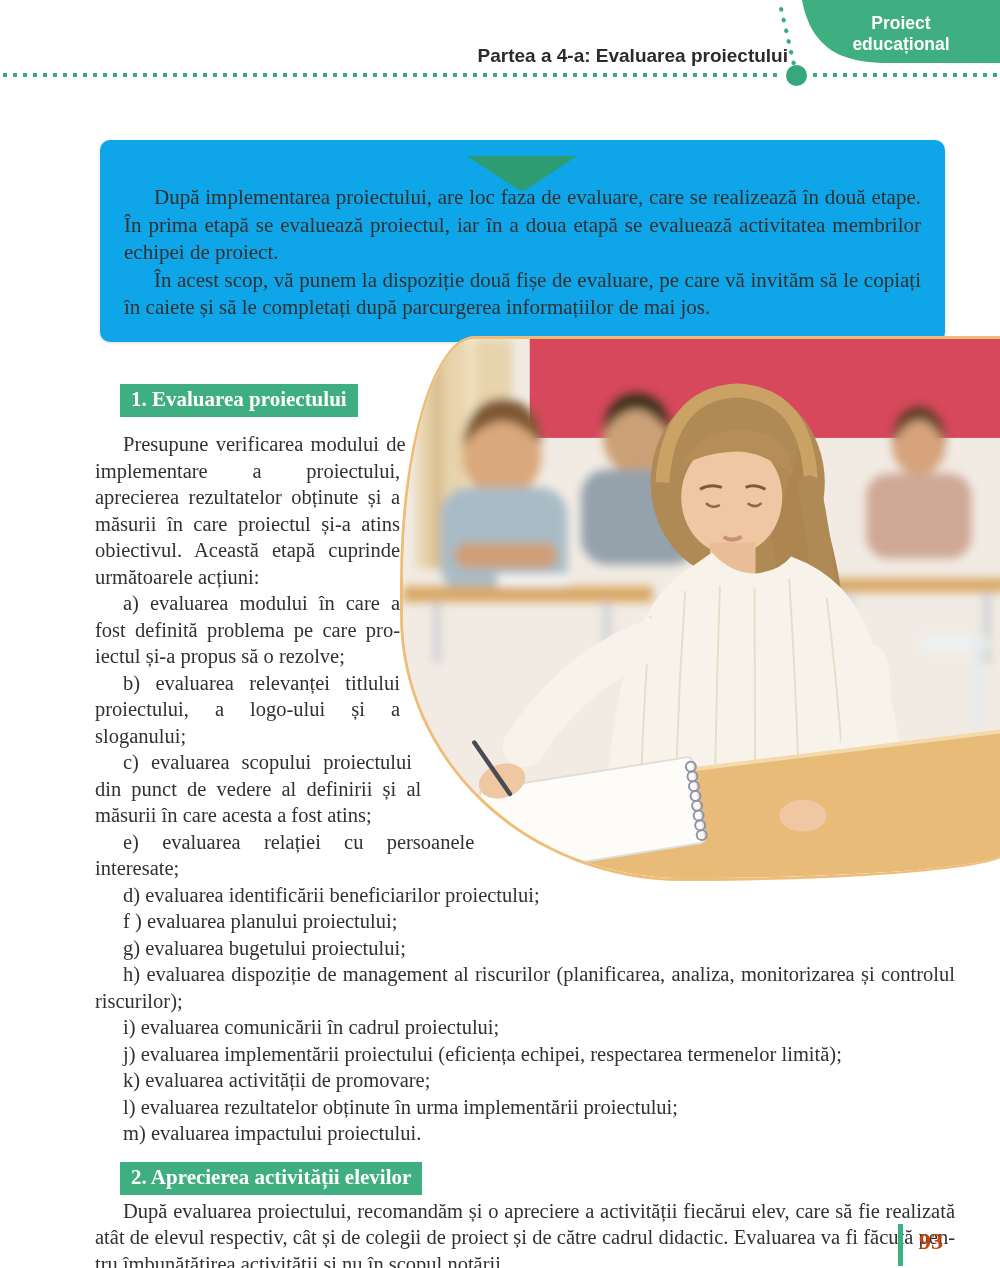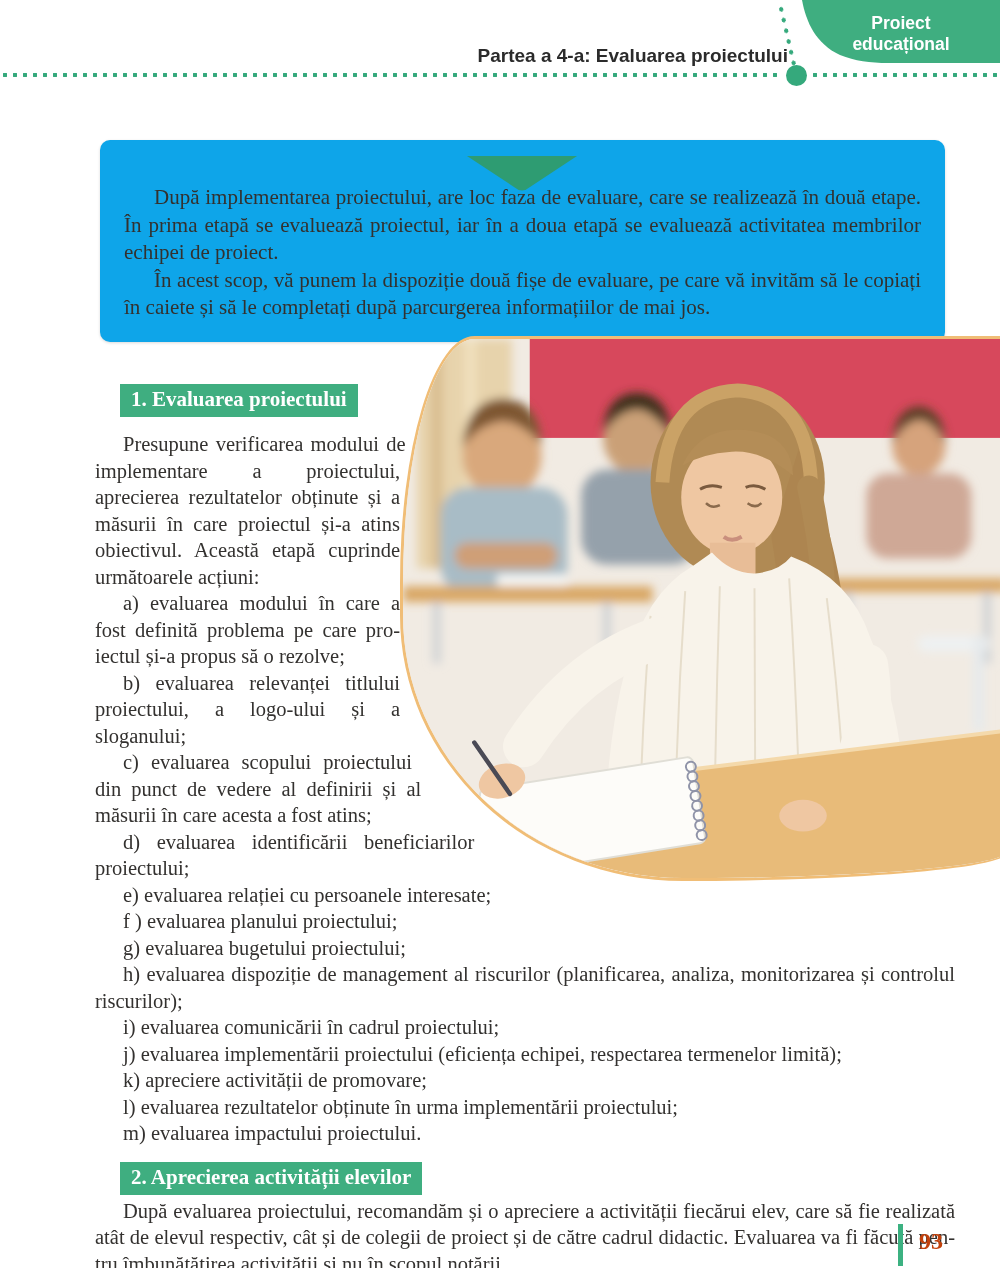--- a/index.html
+++ b/index.html
@@ -228,28 +228,28 @@
           </g>
         </svg>
       </div>
     </div>
 
     <div class="sec-head">1. Evaluarea proiectului</div>
     <p class="bodytext">Presupune verificarea modu­lui de implementare a proiectului, aprecierea rezultatelor obținute și a măsurii în care proiectul și-a atins obiectivul. Această etapă cuprinde următoarele acțiuni:</p>
     <p class="bodytext">a) evaluarea modului în care a fost definită problema pe care pro­iectul și-a propus să o rezolve;</p>
     <p class="bodytext">b) evaluarea relevanței titlului pro­iectului, a logo-ului și a sloganului;</p>
     <p class="bodytext">c) evaluarea scopului proiectului din punct de vedere al definirii și al măsurii în care acesta a fost atins;</p>
+    <p class="bodytext">e) evaluarea relației cu persoanele interesate;</p>
     <p class="bodytext">d) evaluarea identificării beneficiarilor proiectului;</p>
-    <p class="bodytext">e) evaluarea relației cu persoanele interesate;</p>
     <p class="bodytext">f ) evaluarea planului proiectului;</p>
     <p class="bodytext">g) evaluarea bugetului proiectului;</p>
     <p class="bodytext">h) evaluarea dispoziție de management al riscurilor (planificarea, analiza, monitorizarea și controlul riscurilor);</p>
     <p class="bodytext">i) evaluarea comunicării în cadrul proiectului;</p>
     <p class="bodytext">j) evaluarea implementării proiectului (eficiența echipei, respectarea termenelor limită);</p>
-    <p class="bodytext">k) apreciere activității de promovare;</p>
+    <p class="bodytext">k) evaluarea activității de promovare;</p>
     <p class="bodytext">l) evaluarea rezultatelor obținute în urma implementării proiectului;</p>
     <p class="bodytext">m) evaluarea impactului proiectului.</p>
 
     <div class="sec-head sec-head-2">2. Aprecierea activității elevilor</div>
     <p class="bodytext">După evaluarea proiectului, recomandăm și o apreciere a activității fiecărui elev, care să fie realizată atât de elevul respectiv, cât și de colegii de proiect și de către cadrul didactic. Evaluarea va fi făcută pen­tru îmbunătățirea activității și nu în scopul notării.</p>
   </div>
 
   <div class="pagenum-bar"></div>
   <div class="pagenum">93</div>
 

